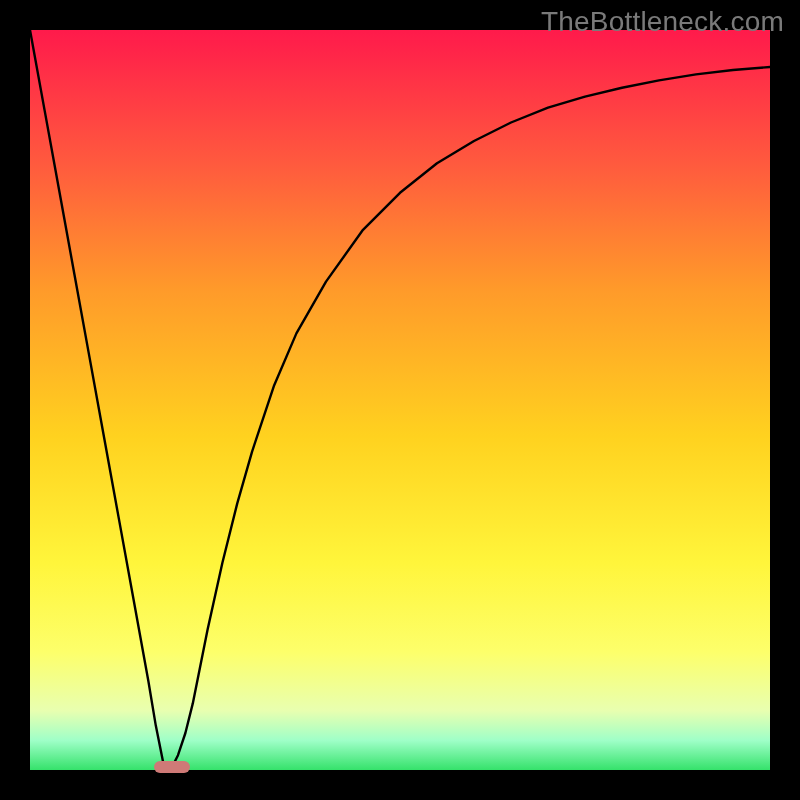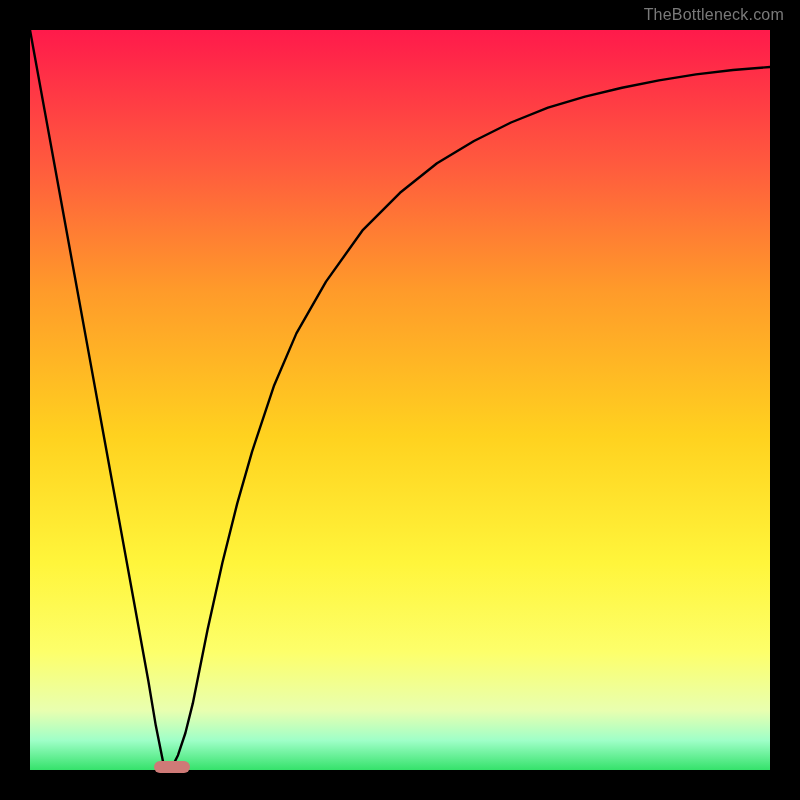--- a/index.html
+++ b/index.html
@@ -1,20 +1,20 @@
 <!DOCTYPE html>
 <html><head>
   <meta charset="utf-8">
   <style>
     * { margin: 0; padding: 0; box-sizing: border-box; }
     body { width: 800px; height: 800px; overflow: hidden; font-family: Arial, sans-serif; }
     .container { width: 800px; height: 800px; background: #000; position: relative; }
     .plot-area { position: absolute; left: 30px; top: 30px; width: 740px; height: 740px; }
     .gradient { width: 100%; height: 100%; position: absolute; }
-    .watermark { position: absolute; top: 6px; right: 16px; color: #7a7a7a; font-size: 16px; font-weight: 500; letter-spacing: 0.2px; }
+    .watermark { position: absolute; top: 6px; right: 16px; color: #7a7a7a; font-size: 28px; font-weight: 500; letter-spacing: 0.2px; }
     .curve-svg { position: absolute; left: 0; top: 0; width: 100%; height: 100%; }
     .marker { position: absolute; background: #cf7a77; border-radius: 999px; }
   </style>
 </head>
 <body>
 
 <div class="container">
   <div class="plot-area">
     <svg class="gradient" viewBox="0 0 740 740" preserveAspectRatio="none">
       <defs>

